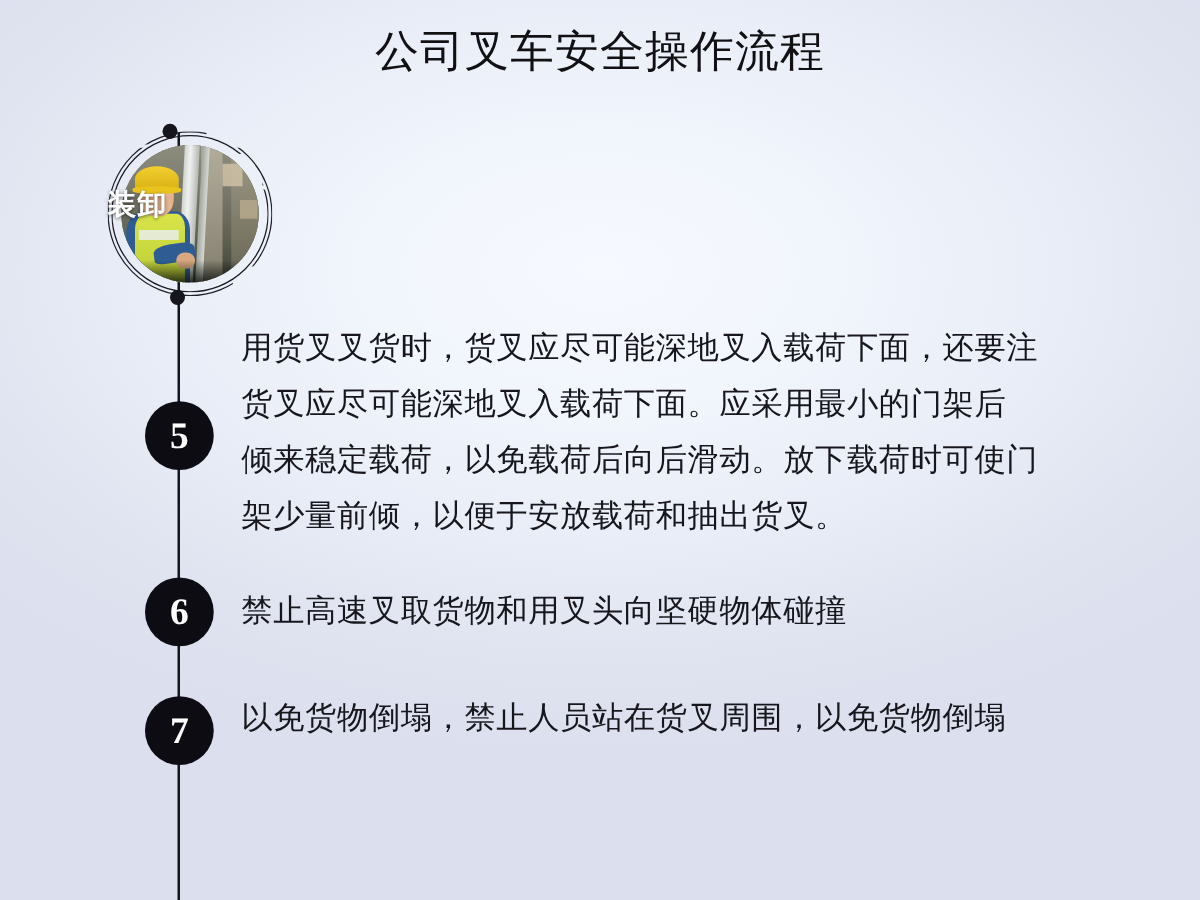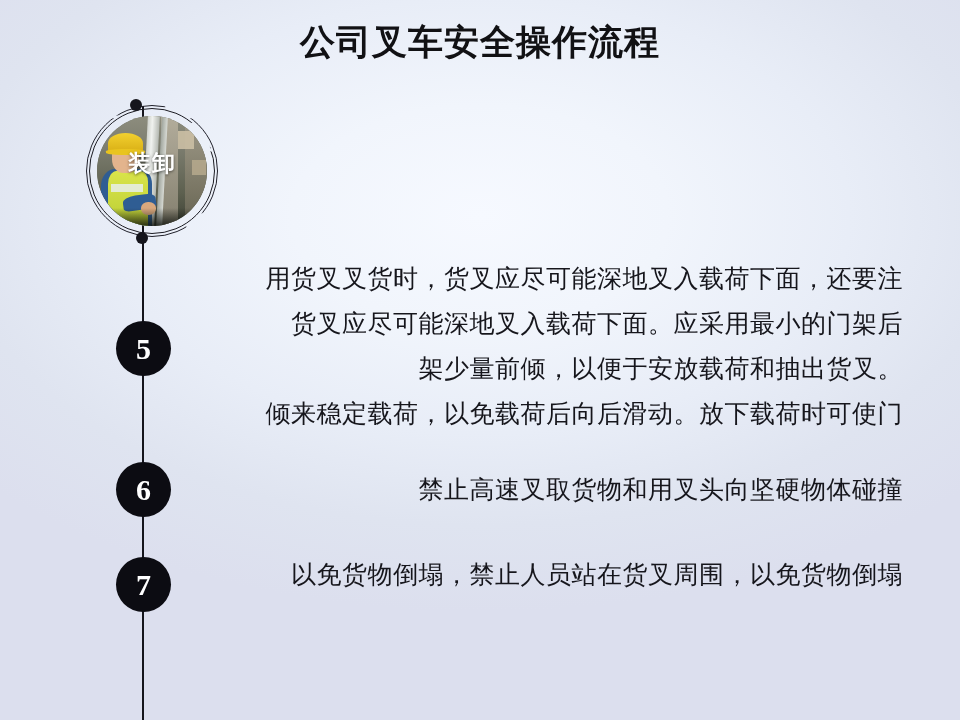--- a/index.html
+++ b/index.html
@@ -28,21 +28,21 @@
   }
 
   
   .title {
     position: absolute;
     top: 20px;
     left: 0;
     width: 960px;
     text-align: center;
     font-size: 35px;
-    font-weight: bold;
+    font-weight: normal;
     color: #111114;
     letter-spacing: 1px;
     line-height: 44px;
     white-space: nowrap;
   }
 
   
   .spine {
     position: absolute;
     left: 142px;
@@ -170,21 +170,20 @@
     background: #d9a87e; border-radius: 45%;
   }
   .ph-dark {
     position: absolute; left: 0; bottom: 0; width: 100%; height: 16%;
     background: linear-gradient(180deg, rgba(20,24,18,0), rgba(16,20,14,.85));
   }
   .photo-label {
     position: absolute;
     left: 0; right: 0;
     top: 44px;
-    text-align: center;
     font-size: 23px;
     font-weight: bold;
     color: #ffffff;
     letter-spacing: 1px;
     text-shadow: 0 1px 3px rgba(0,0,0,.55);
     z-index: 5;
   }
   .node-dot {
     position: absolute;
     width: 12px;
@@ -216,21 +215,20 @@
   
   .step-text {
     position: absolute;
     left: 193px;
     color: #16161c;
     font-size: 25px;
     line-height: 45px;
     letter-spacing: 0.5px;
     width: 710px;
     font-family: "Liberation Sans", "DejaVu Sans", sans-serif;
-    text-align: right;
   }
   .step-text .ln { display: block; white-space: nowrap; }
 </style>
 </head>
 <body>
 
 <div id="slide">
 
   <div class="title">公司叉车安全操作流程</div>
 
@@ -259,22 +257,22 @@
       <div class="ph-dark"></div>
     </div>
     <div class="photo-label">装卸</div>
     <div class="node-dot bottom"></div>
   </div>
 
   <div class="badge" style="top:321px">5</div>
   <div class="step-text" style="top:256px">
     <span class="ln">用货叉叉货时，货叉应尽可能深地叉入载荷下面，还要注</span>
     <span class="ln">货叉应尽可能深地叉入载荷下面。应采用最小的门架后</span>
+    <span class="ln">倾来稳定载荷，以免载荷后向后滑动。放下载荷时可使门</span>
     <span class="ln">架少量前倾，以便于安放载荷和抽出货叉。</span>
-    <span class="ln">倾来稳定载荷，以免载荷后向后滑动。放下载荷时可使门</span>
   </div>
 
   <div class="badge" style="top:462px">6</div>
   <div class="step-text" style="top:467px">
     <span class="ln">禁止高速叉取货物和用叉头向坚硬物体碰撞</span>
   </div>
 
   <div class="badge" style="top:557px">7</div>
   <div class="step-text" style="top:552px">
     <span class="ln">以免货物倒塌，禁止人员站在货叉周围，以免货物倒塌</span>

